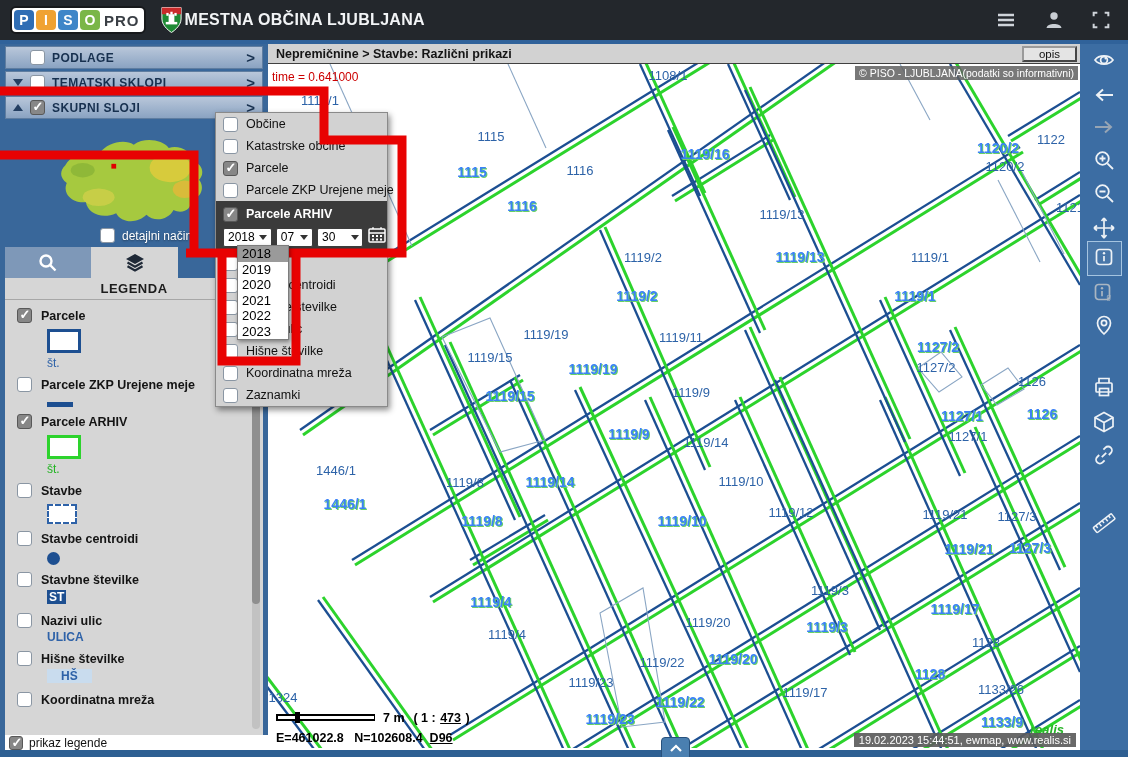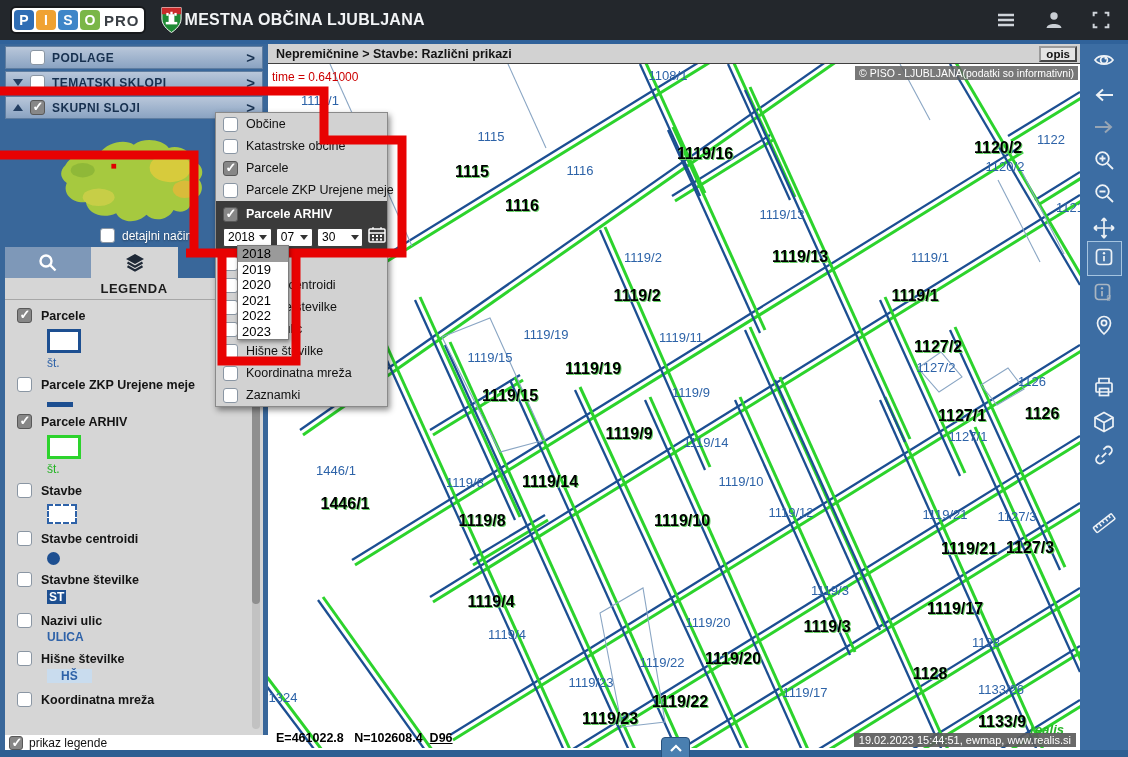--- a/index.html
+++ b/index.html
@@ -55,26 +55,26 @@
   #legend-thumb{position:absolute;left:0;top:30px;width:8px;height:270px;background:#8f8f8f;border-radius:4px}
   #legend-footer{position:absolute;left:5px;top:691px;width:263px;height:16px;background:#fff;
                  display:flex;align-items:center;gap:6px;padding-left:4px}
   #legend-footer span{font-size:12px;color:#111}
   #legend-footer .cb{width:14px;height:14px}
   
   #maparea{position:absolute;left:268px;top:44px;width:812px;height:713px;background:#fff}
   #maphead{position:absolute;left:0;top:0;width:812px;height:20px;background:#d2d2d2;
            border-bottom:1px solid #404040;display:flex;align-items:center;box-sizing:border-box}
   #maphead .bc{font-weight:bold;font-size:12.5px;color:#151515;margin-left:8px}
-  #opis{margin-left:auto;margin-right:3px;font-weight:bold;font-size:11.5px;color:#111;
-        background:#e4e4e4;border:2px outset #9a9a9a;padding:0 5px;cursor:pointer}
+  #opis{margin-left:auto;margin-right:3px;font-weight:normal;font-size:11.5px;color:#111;
+        background:#e4e4e4;border:2px outset #9a9a9a;padding:0 15px;cursor:pointer}
   #canvas{position:absolute;left:0;top:20px;width:812px;height:684px;overflow:hidden;background:#fff}
   #mapsvg{position:absolute;left:0;top:0}
   .lb{position:absolute;transform:translate(-50%,-50%);font-size:13px;color:#2d63a8;white-space:nowrap}
-  .lg{position:absolute;transform:translate(-50%,-50%);font-size:16px;font-weight:bold;color:#000000;
+  .lg{position:absolute;transform:translate(-50%,-50%);font-size:14px;font-weight:bold;color:#3b82f6;
       text-shadow:1px 1px 0 #67d067;white-space:nowrap}
   #timenote{position:absolute;left:4px;top:6px;color:#cc0000;font-size:12px}
   #copyright{position:absolute;right:2px;top:2px;background:rgba(96,96,96,.85);color:#fff;
              font-size:10.5px;padding:1px 4px}
   #scalebox{position:absolute;left:8px;bottom:22px;display:flex;align-items:center;gap:8px}
   #sbar{width:96px;height:7px;border-left:2px solid #000;border-right:1px solid #000;position:relative;
         background:linear-gradient(#000 0 2px,#fff 2px 5px,#000 5px 7px)}
   #sbar .tick{position:absolute;left:17px;top:-2px;width:5px;height:11px;background:#000}
   #scalebox b{font-size:12.5px;color:#000}
   #coordbar{position:absolute;left:8px;bottom:3px;font-weight:bold;font-size:12.5px;color:#000;white-space:pre}
@@ -424,20 +424,26 @@
         <span class="lg" style="left: 687px; top: 545px;">1119/17</span>
         <span class="lg" style="left: 559px; top: 563px;">1119/3</span>
         <span class="lg" style="left: 465px; top: 595px;">1119/20</span>
         <span class="lg" style="left: 662px; top: 610px;">1128</span>
         <span class="lg" style="left: 412px; top: 638px;">1119/22</span>
         <span class="lg" style="left: 342px; top: 655px;">1119/23</span>
         <span class="lg" style="left: 734px; top: 658px;">1133/9</span>
       </div>
     <div id="timenote">time = 0.641000</div>
     <div id="copyright">© PISO - LJUBLJANA(podatki so informativni)</div>
+    <div id="scalebox">
+      <div id="sbar">
+          <div class="tick"></div>
+        </div>
+      <span><b>7 m</b>&nbsp;&nbsp;<b>( 1 :</b>&nbsp;<b class="u">473</b>&nbsp;<b>)</b></span>
+    </div>
     <div id="coordbar"><span>E=461022.8   N=102608.4</span>&nbsp;&nbsp;<span class="u">D96</span></div>
     <div id="realis">realis</div>
     <div id="stampbar">19.02.2023 15:44:51, ewmap, www.realis.si</div>
   </div>
 </div>
 
 <div id="toolbar">
   <svg class="ticon" style="top:4px" viewBox="0 0 24 24" stroke="#eef2f6" fill="none" stroke-width="1.7">
       <path d="M3,12 C7,6.5 17,6.5 21,12 C17,17.5 7,17.5 3,12 Z"></path>
       <circle cx="12" cy="12" r="3.4"></circle>

